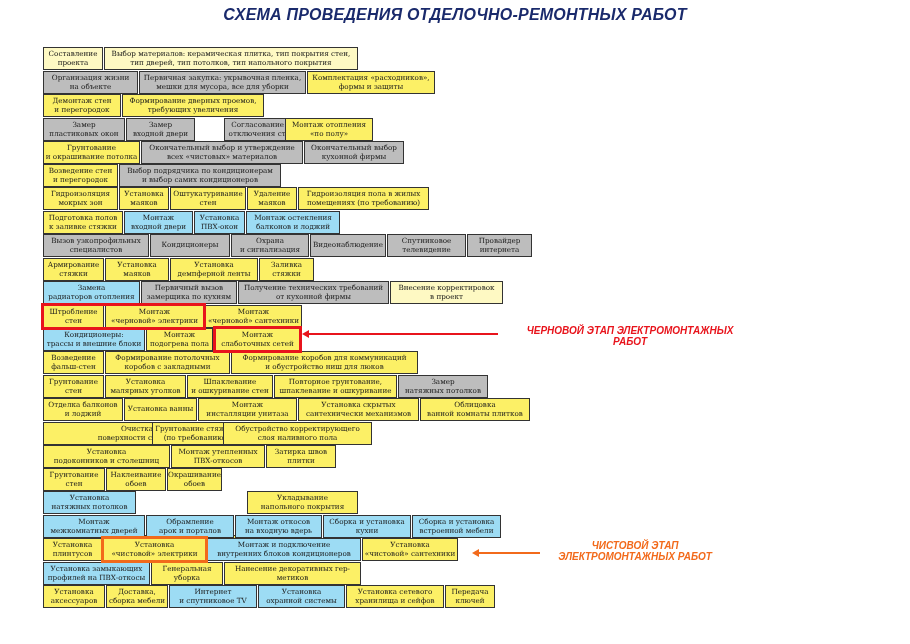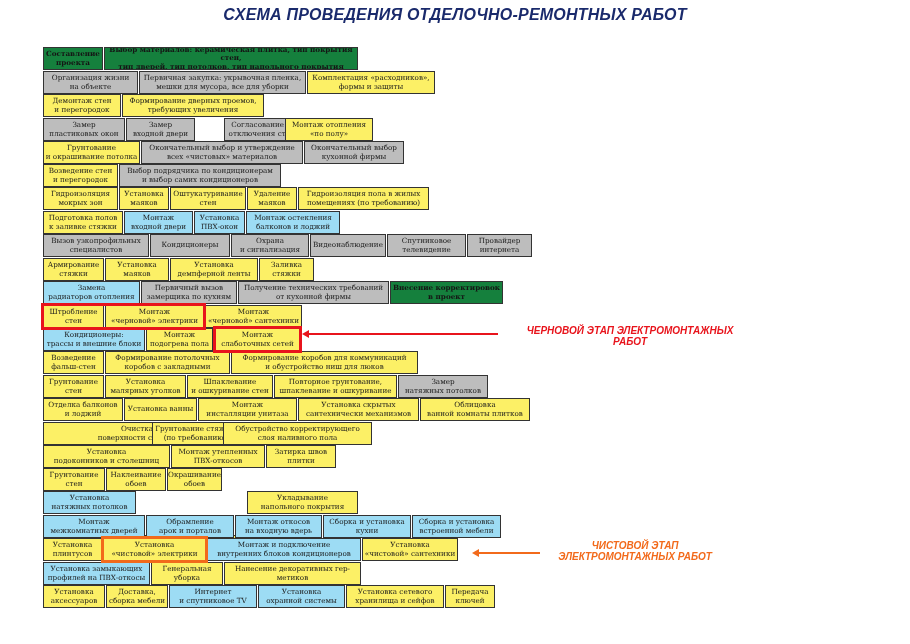--- a/index.html
+++ b/index.html
@@ -2,21 +2,21 @@
 <html><head>
 <meta charset="utf-8">
 <style>
   html, body { margin:0; padding:0; background:#ffffff; }
   body { width:910px; height:644px; position:relative; overflow:hidden; font-family:"DejaVu Serif", serif; }
   .title { position:absolute; left:0; top:6px; width:910px; text-align:center; font-family:"Liberation Sans", sans-serif; font-weight:bold; font-style:italic; font-size:16px; color:#1a2a6c; letter-spacing:0.2px; }
   .row { position:absolute; left:0; height:23px; }
   .box { position:absolute; top:0; height:21px; border:1px solid #333; box-sizing:content-box; display:flex; align-items:center; justify-content:center; text-align:center; font-size:7.2px; line-height:8.4px; color:#1a1a1a; overflow:hidden; white-space:pre-line; }
   .box.y { background:#fcf066; }
   .box.g { background:#bdbdbd; }
-  .box.d { background:#15803d; color:#151515;font-weight:bold; }
+  .box.d { background:#fef9c3; color:#151515; }
   .box.b { background:#9ddcf4; }
   .hl { position:absolute; box-sizing:border-box; pointer-events:none; }
   .hl.red { border:3px solid #e8141c; }
   .hl.orange { border:3px solid #f26a1b; }
   .note { position:absolute; font-family:"Liberation Sans", sans-serif; font-weight:bold; font-style:italic; font-size:10px; text-align:center; line-height:11px; }
   .arrow { position:absolute; height:2px; }
   .arrow::before { content:""; position:absolute; left:-6px; top:-3px; border-top:4px solid transparent; border-bottom:4px solid transparent; border-right:7px solid currentColor; }
 </style>
 </head>
 <body>

